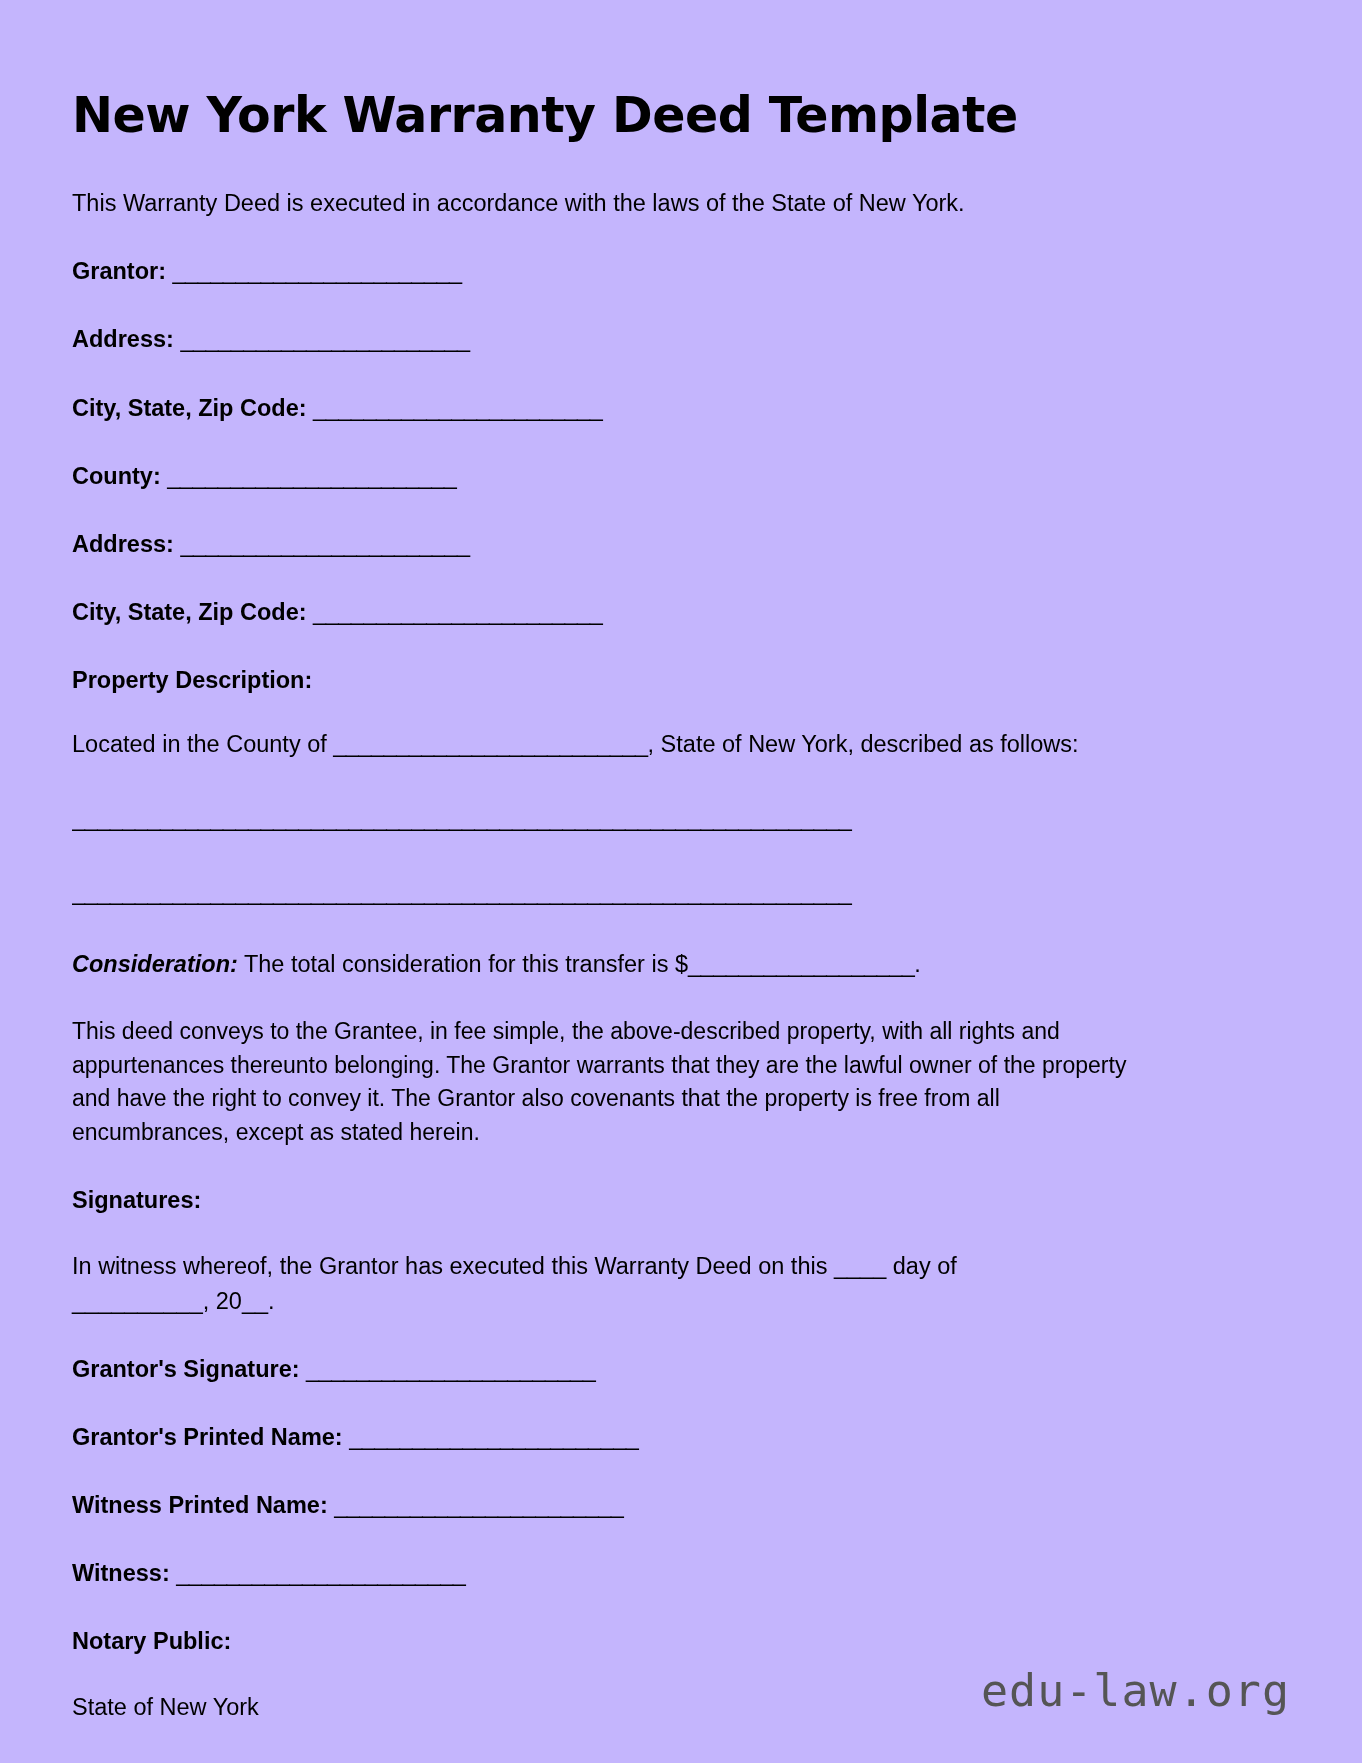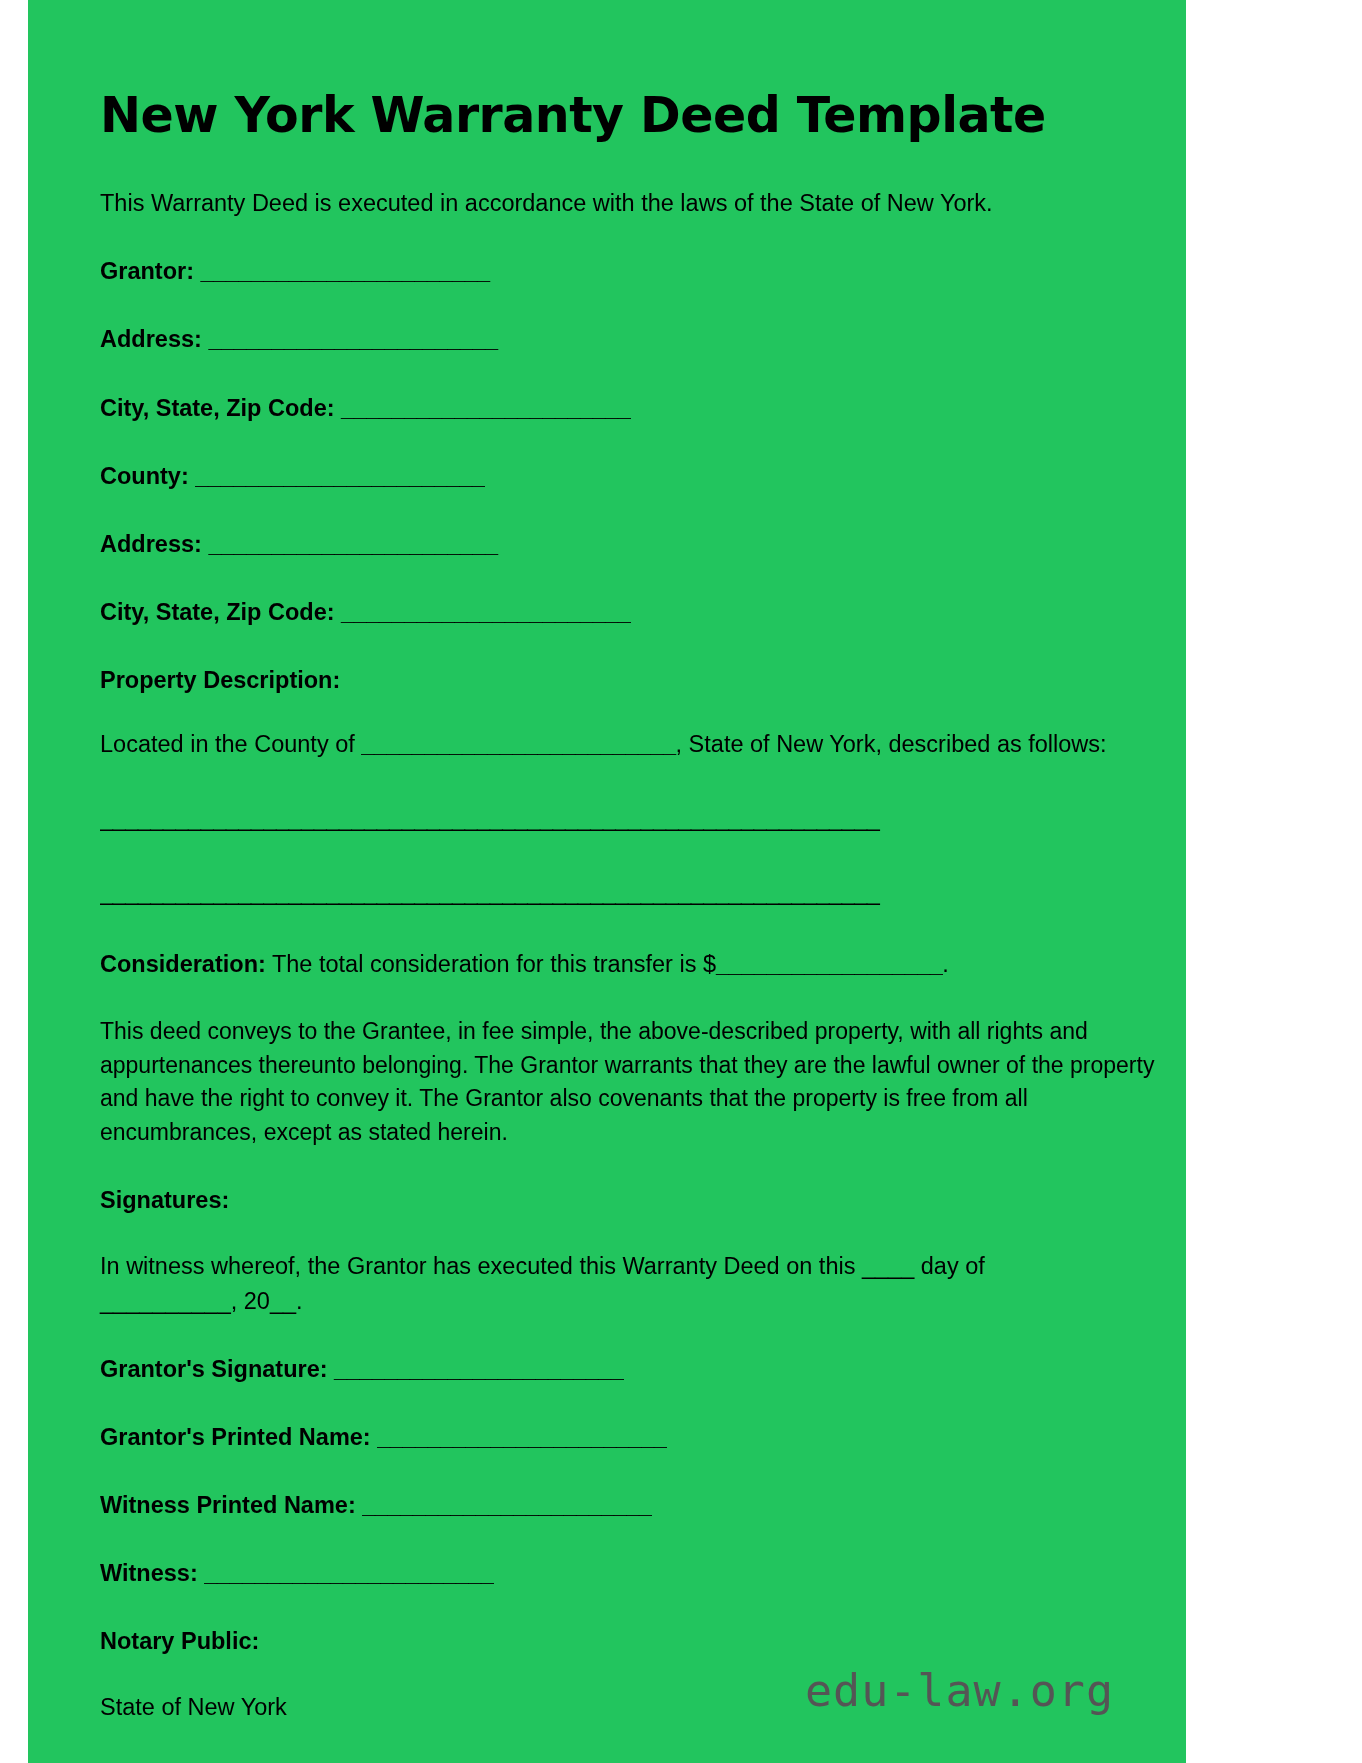--- a/index.html
+++ b/index.html
@@ -12,24 +12,23 @@
     height: 1763px;
     font-family: "Liberation Sans", sans-serif;
     color: #000000;
     position: relative;
     overflow: hidden;
   }
   .page {
     position: absolute;
     left: 0;
     top: 0;
-    width: 1158px;
+    width: 1362px;
     height: 1763px;
-    background: #22c55e;
-    margin-left: 28px;
+    background: #c4b5fd;
   }
   .content {
     position: absolute;
     left: 72px;
     top: 60px;
     width: 1180px;
   }
   h1.doc-title {
     font-family: "DejaVu Sans", sans-serif;
     font-size: 49px;
@@ -50,21 +49,21 @@
     font-size: 23.5px;
     line-height: 1.45;
     margin: 34px 0 0 0;
     white-space: nowrap;
     color: #000;
   }
   .field-label {
     font-weight: bold;
   }
   .blank {
-    font-weight: bold;
+    font-weight: normal;
     letter-spacing: -0.5px;
     text-align: right;
   }
   .section-head {
     font-size: 23.5px;
     font-weight: bold;
     line-height: 1.45;
     margin: 34px 0 0 0;
     color: #000;
   }
@@ -86,21 +85,21 @@
   .long-blank.second {
     margin-top: 40px;
   }
   .consideration {
     font-size: 23.5px;
     line-height: 1.45;
     margin: 38px 0 0 0;
     color: #000;
     white-space: nowrap;
   }
-  .consideration b { font-weight: bold; }
+  .consideration b { font-weight: bold; font-style: italic; }
   .body-para {
     font-size: 23px;
     line-height: 1.46;
     margin: 34px 0 0 0;
     color: #000;
     max-width: 1062px;
   }
   .witness-para {
     font-size: 23.5px;
     line-height: 1.46;

